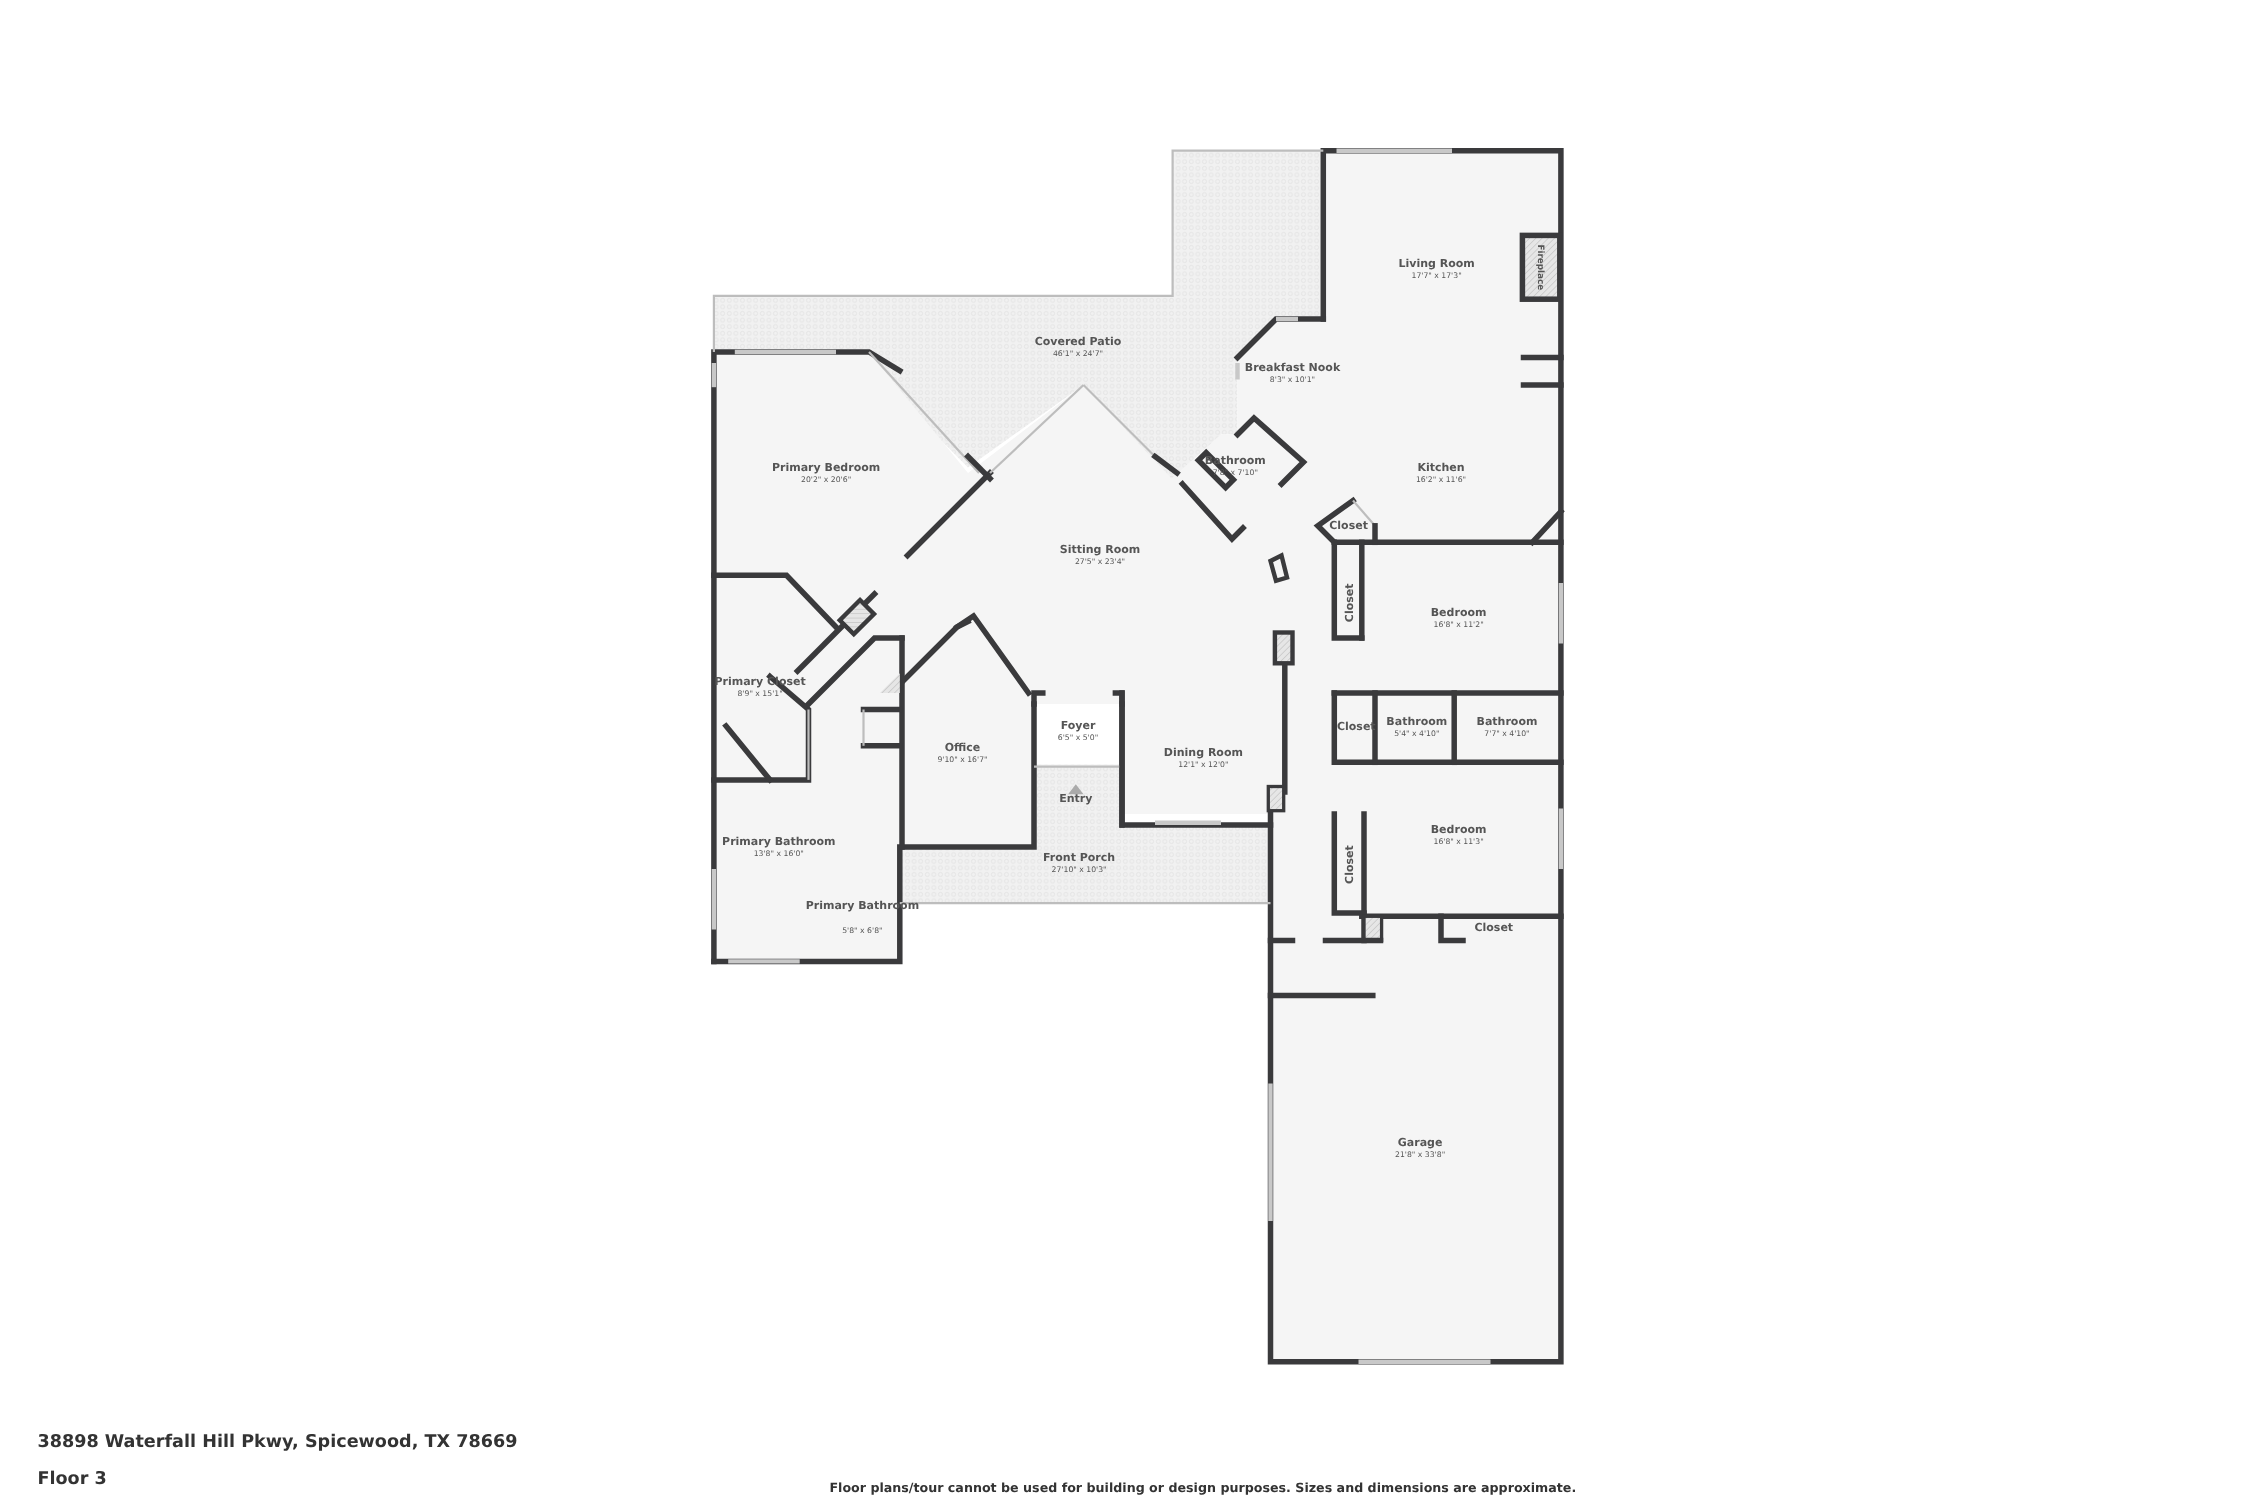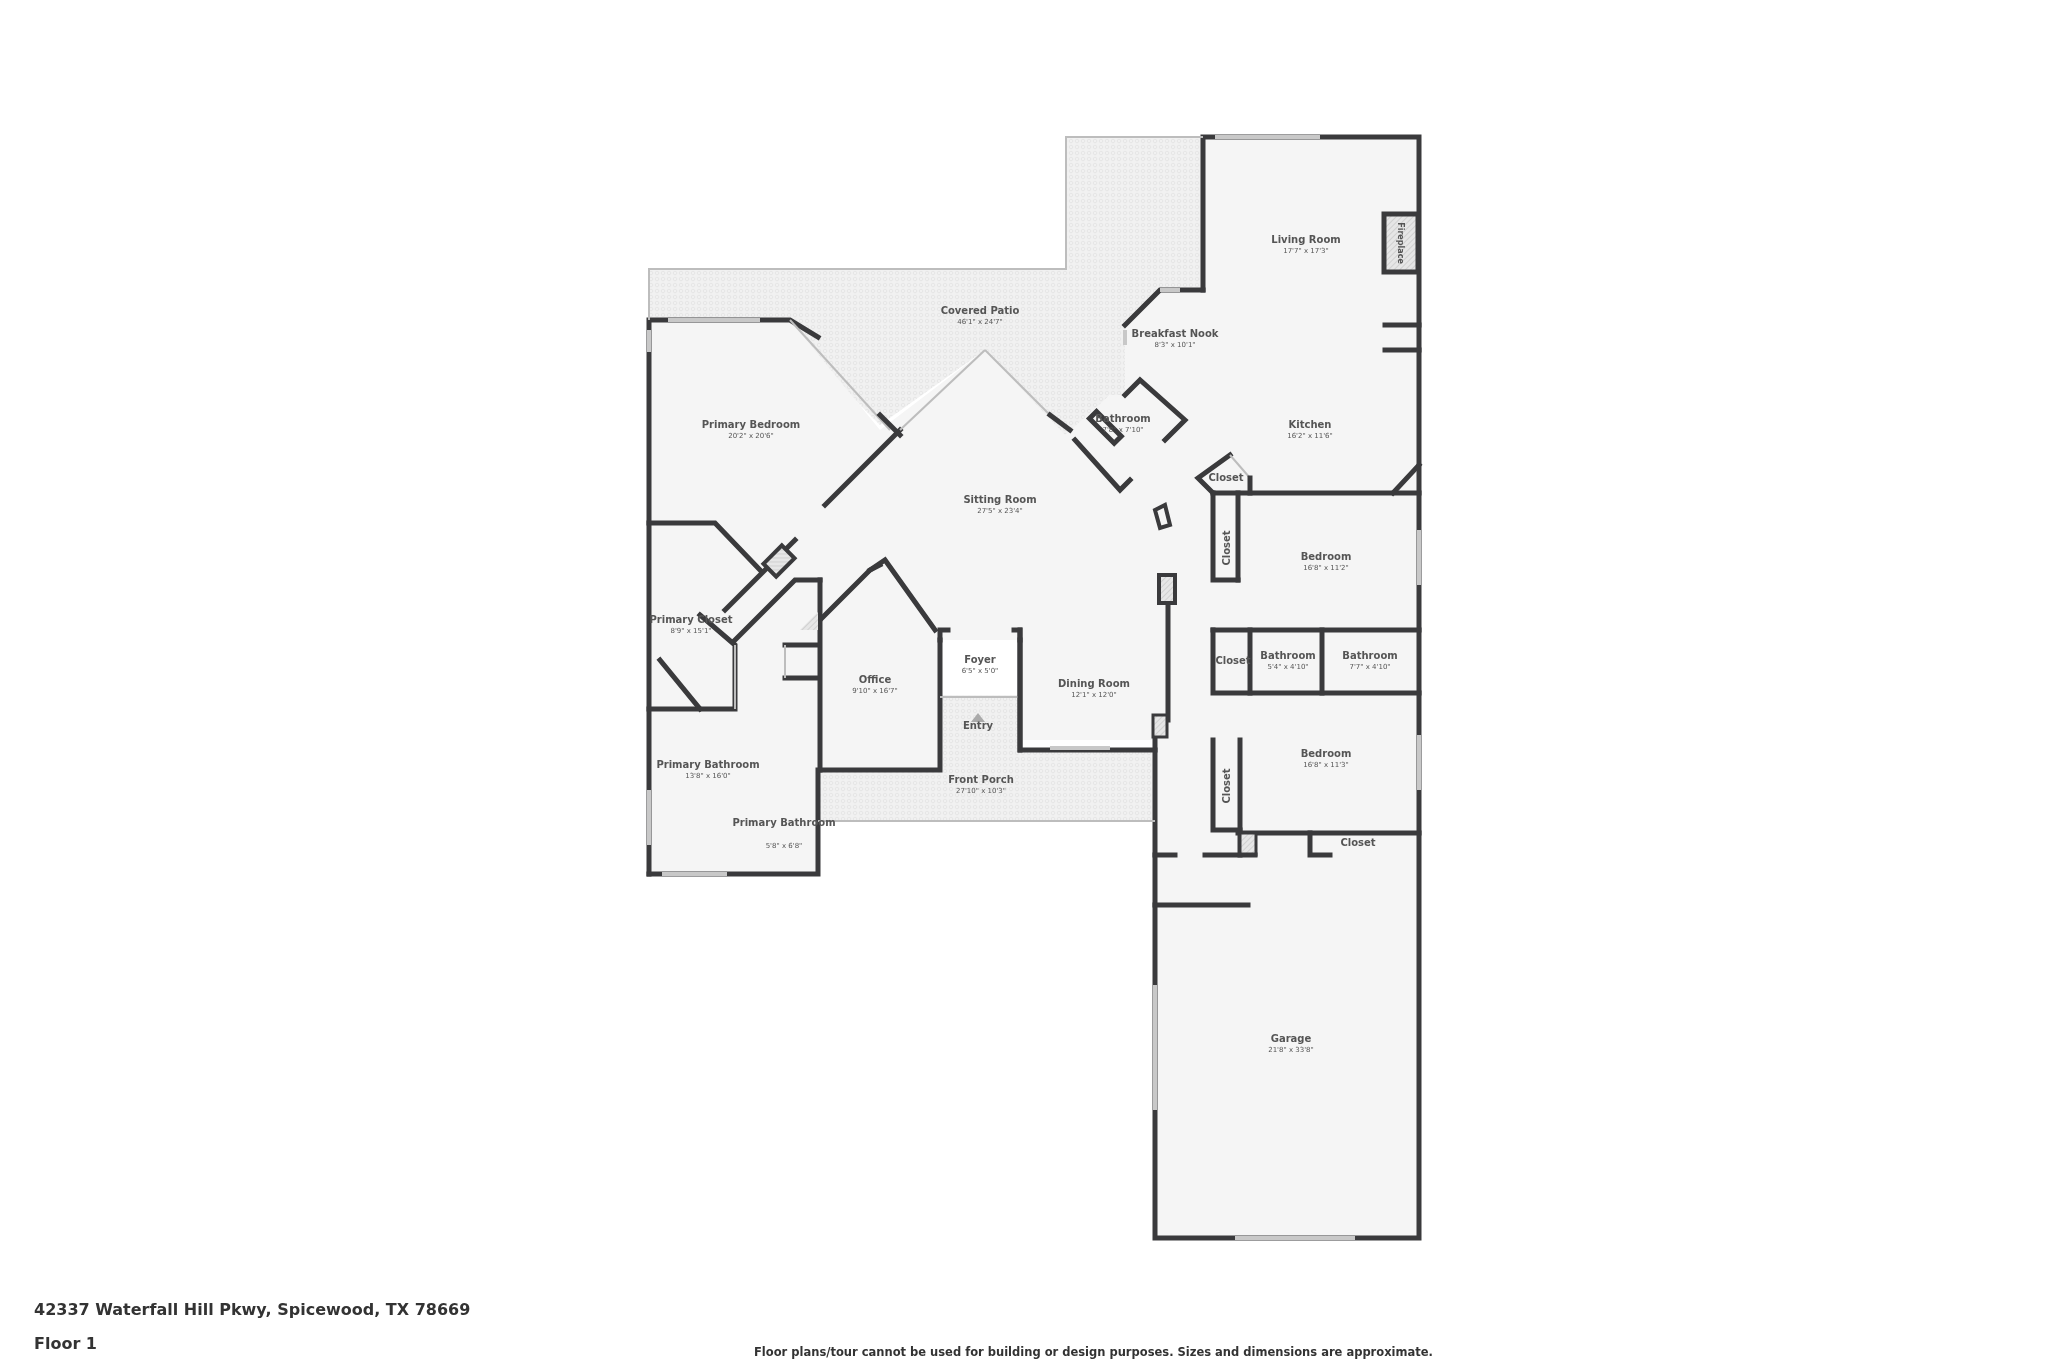--- a/index.html
+++ b/index.html
@@ -229,15 +229,15 @@
   </g>
   <g>
     <text class="room-name" x="1358" y="846">Closet</text>
   </g>
   <g>
     <text class="room-name" x="1291" y="1042">Garage</text>
     <text class="room-dim" x="1291" y="1052">21'8" x 33'8"</text>
   </g>
 </svg>
 
-<div class="footer-address">42337 Waterfall Hill Pkwy, Spicewood, TX 78669</div>
-<div class="footer-floor">Floor 1</div>
+<div class="footer-address">38898 Waterfall Hill Pkwy, Spicewood, TX 78669</div>
+<div class="footer-floor">Floor 3</div>
 <div class="footer-disclaimer">Floor plans/tour cannot be used for building or design purposes. Sizes and dimensions are approximate.</div>
 
 </body></html>

